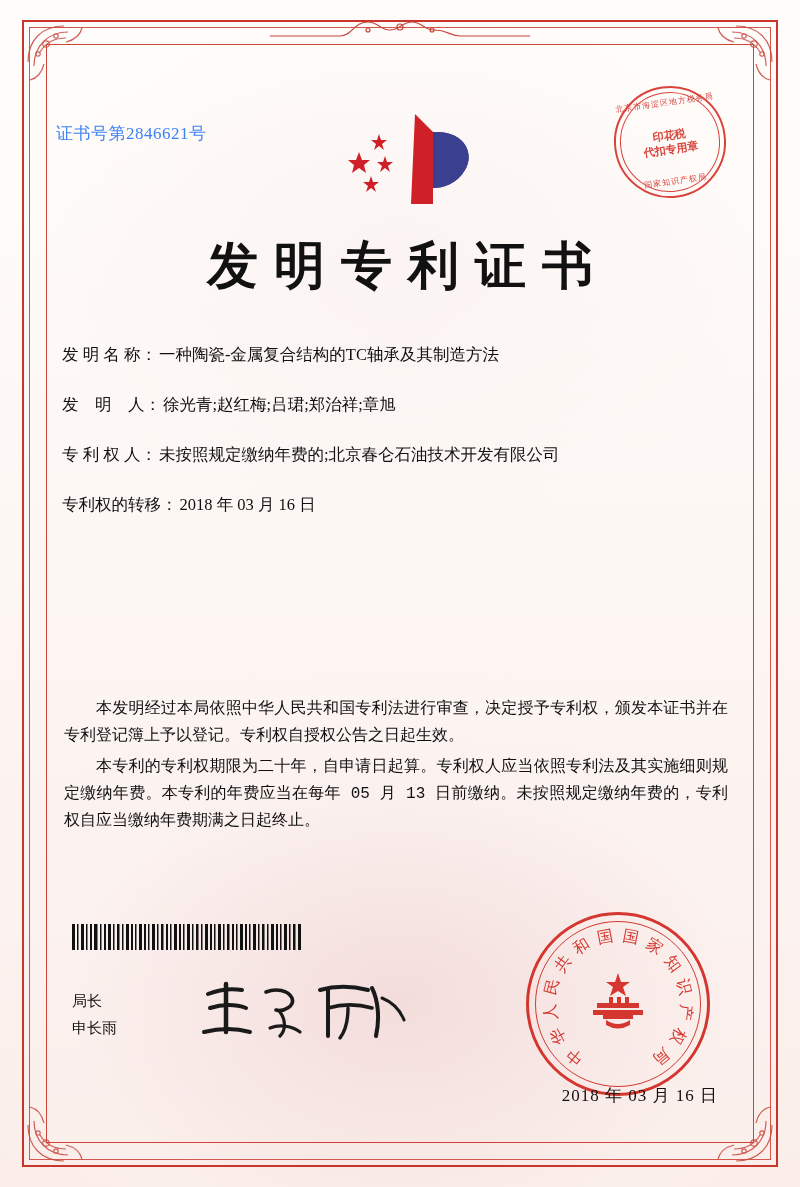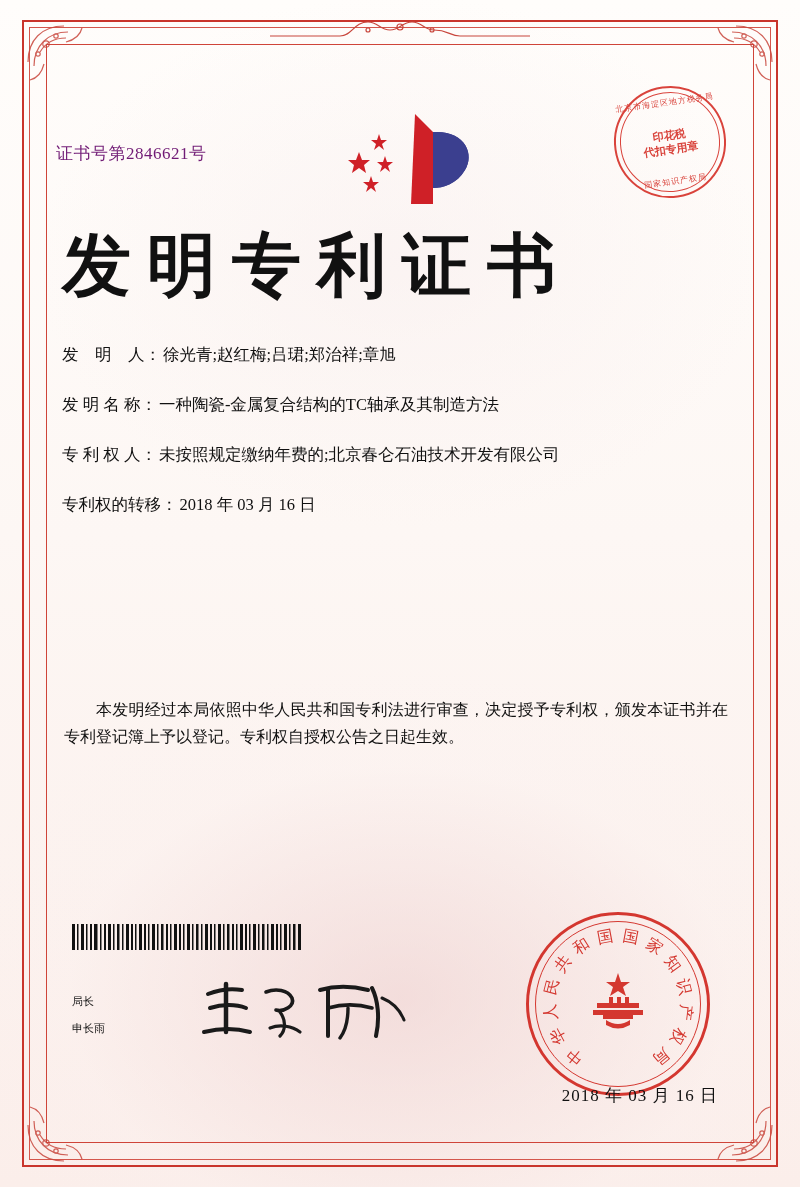--- a/index.html
+++ b/index.html
@@ -74,42 +74,41 @@
   .content {
     position: absolute;
     left: 46px; top: 44px; right: 46px; bottom: 44px;
   }
 
   .cert-number {
     position: absolute;
     left: 10px;
     top: 78px;
     font-size: 17px;
-    color: #701a75;
+    color: #3b82f6;
     letter-spacing: 0.5px;
-    margin-top: 20px;
   }
 
   
   .logo {
     position: absolute;
     left: 50%;
     transform: translateX(-50%);
     top: 52px;
     width: 170px;
     height: 120px;
   }
   .logo svg { width: 100%; height: 100%; display: block; }
 
   .title {
     position: absolute;
     left: 0; right: 0;
-    top: 176px;
-    text-align: left;
-    font-size: 69px;
+    top: 188px;
+    text-align: center;
+    font-size: 51px;
     letter-spacing: 16px;
     font-weight: bold;
     color: #111;
     text-indent: 16px;
     font-family: "Liberation Serif", "DejaVu Serif", serif;
   }
 
   
   .tax-stamp {
     position: absolute;
@@ -176,20 +175,21 @@
   
   .body-text {
     position: absolute;
     left: 18px;
     right: 26px;
     top: 652px;
     font-size: 16px;
     line-height: 27px;
     color: #111;
     text-align: justify;
+    font-family: Liberation Mono, monospace;
   }
   .body-text p {
     margin: 0 0 4px 0;
     text-indent: 2em;
   }
 
   
   .barcode {
     position: absolute;
     left: 26px;
@@ -197,21 +197,21 @@
     width: 232px;
     height: 26px;
   }
   .barcode svg { width: 100%; height: 100%; display: block; }
 
   
   .director {
     position: absolute;
     left: 26px;
     top: 944px;
-    font-size: 11px;
+    font-size: 15px;
     line-height: 27px;
     color: #111;
   }
   .signature {
     position: absolute;
     left: 150px;
     top: 930px;
     width: 215px;
     height: 74px;
     color: #1a1a1a;
@@ -348,39 +348,40 @@
         <div>印花税</div>
         <div>代扣专用章</div>
       </div>
       <div class="arc-text-bottom">国家知识产权局</div>
     </div>
 
     <div class="title">发明专利证书</div>
 
     <div class="fields">
       <div class="field-row">
+        <span class="field-label">发 明 名 称：</span>
+        <span class="field-value">一种陶瓷-金属复合结构的TC轴承及其制造方法</span>
+      </div>
+      <div class="field-row">
         <span class="field-label">发　明　人：</span>
         <span class="field-value">徐光青;赵红梅;吕珺;郑治祥;章旭</span>
-      </div>
-      <div class="field-row">
-        <span class="field-label">发 明 名 称：</span>
-        <span class="field-value">一种陶瓷-金属复合结构的TC轴承及其制造方法</span>
       </div>
       <div class="field-row">
         <span class="field-label">专 利 权 人：</span>
         <span class="field-value">未按照规定缴纳年费的;北京春仑石油技术开发有限公司</span>
       </div>
       <div class="field-row">
         <span class="field-label">专利权的转移：</span>
         <span class="field-value">2018 年 03 月 16 日</span>
       </div>
     </div>
 
     <div class="body-text">
       <p>本发明经过本局依照中华人民共和国专利法进行审查，决定授予专利权，颁发本证书并在专利登记簿上予以登记。专利权自授权公告之日起生效。</p>
+      <p>本专利的专利权期限为二十年，自申请日起算。专利权人应当依照专利法及其实施细则规定缴纳年费。本专利的年费应当在每年 05 月 13 日前缴纳。未按照规定缴纳年费的，专利权自应当缴纳年费期满之日起终止。</p>
     </div>
 
     <div class="barcode">
       <svg viewBox="0 0 232 26" preserveAspectRatio="none">
         <g fill="#111">
           <rect x="0" y="0" width="3" height="26"></rect>
             <rect x="5" y="0" width="1.5" height="26"></rect>
           <rect x="9" y="0" width="3" height="26"></rect>
             <rect x="14" y="0" width="1.5" height="26"></rect>
           <rect x="18" y="0" width="2" height="26"></rect>

